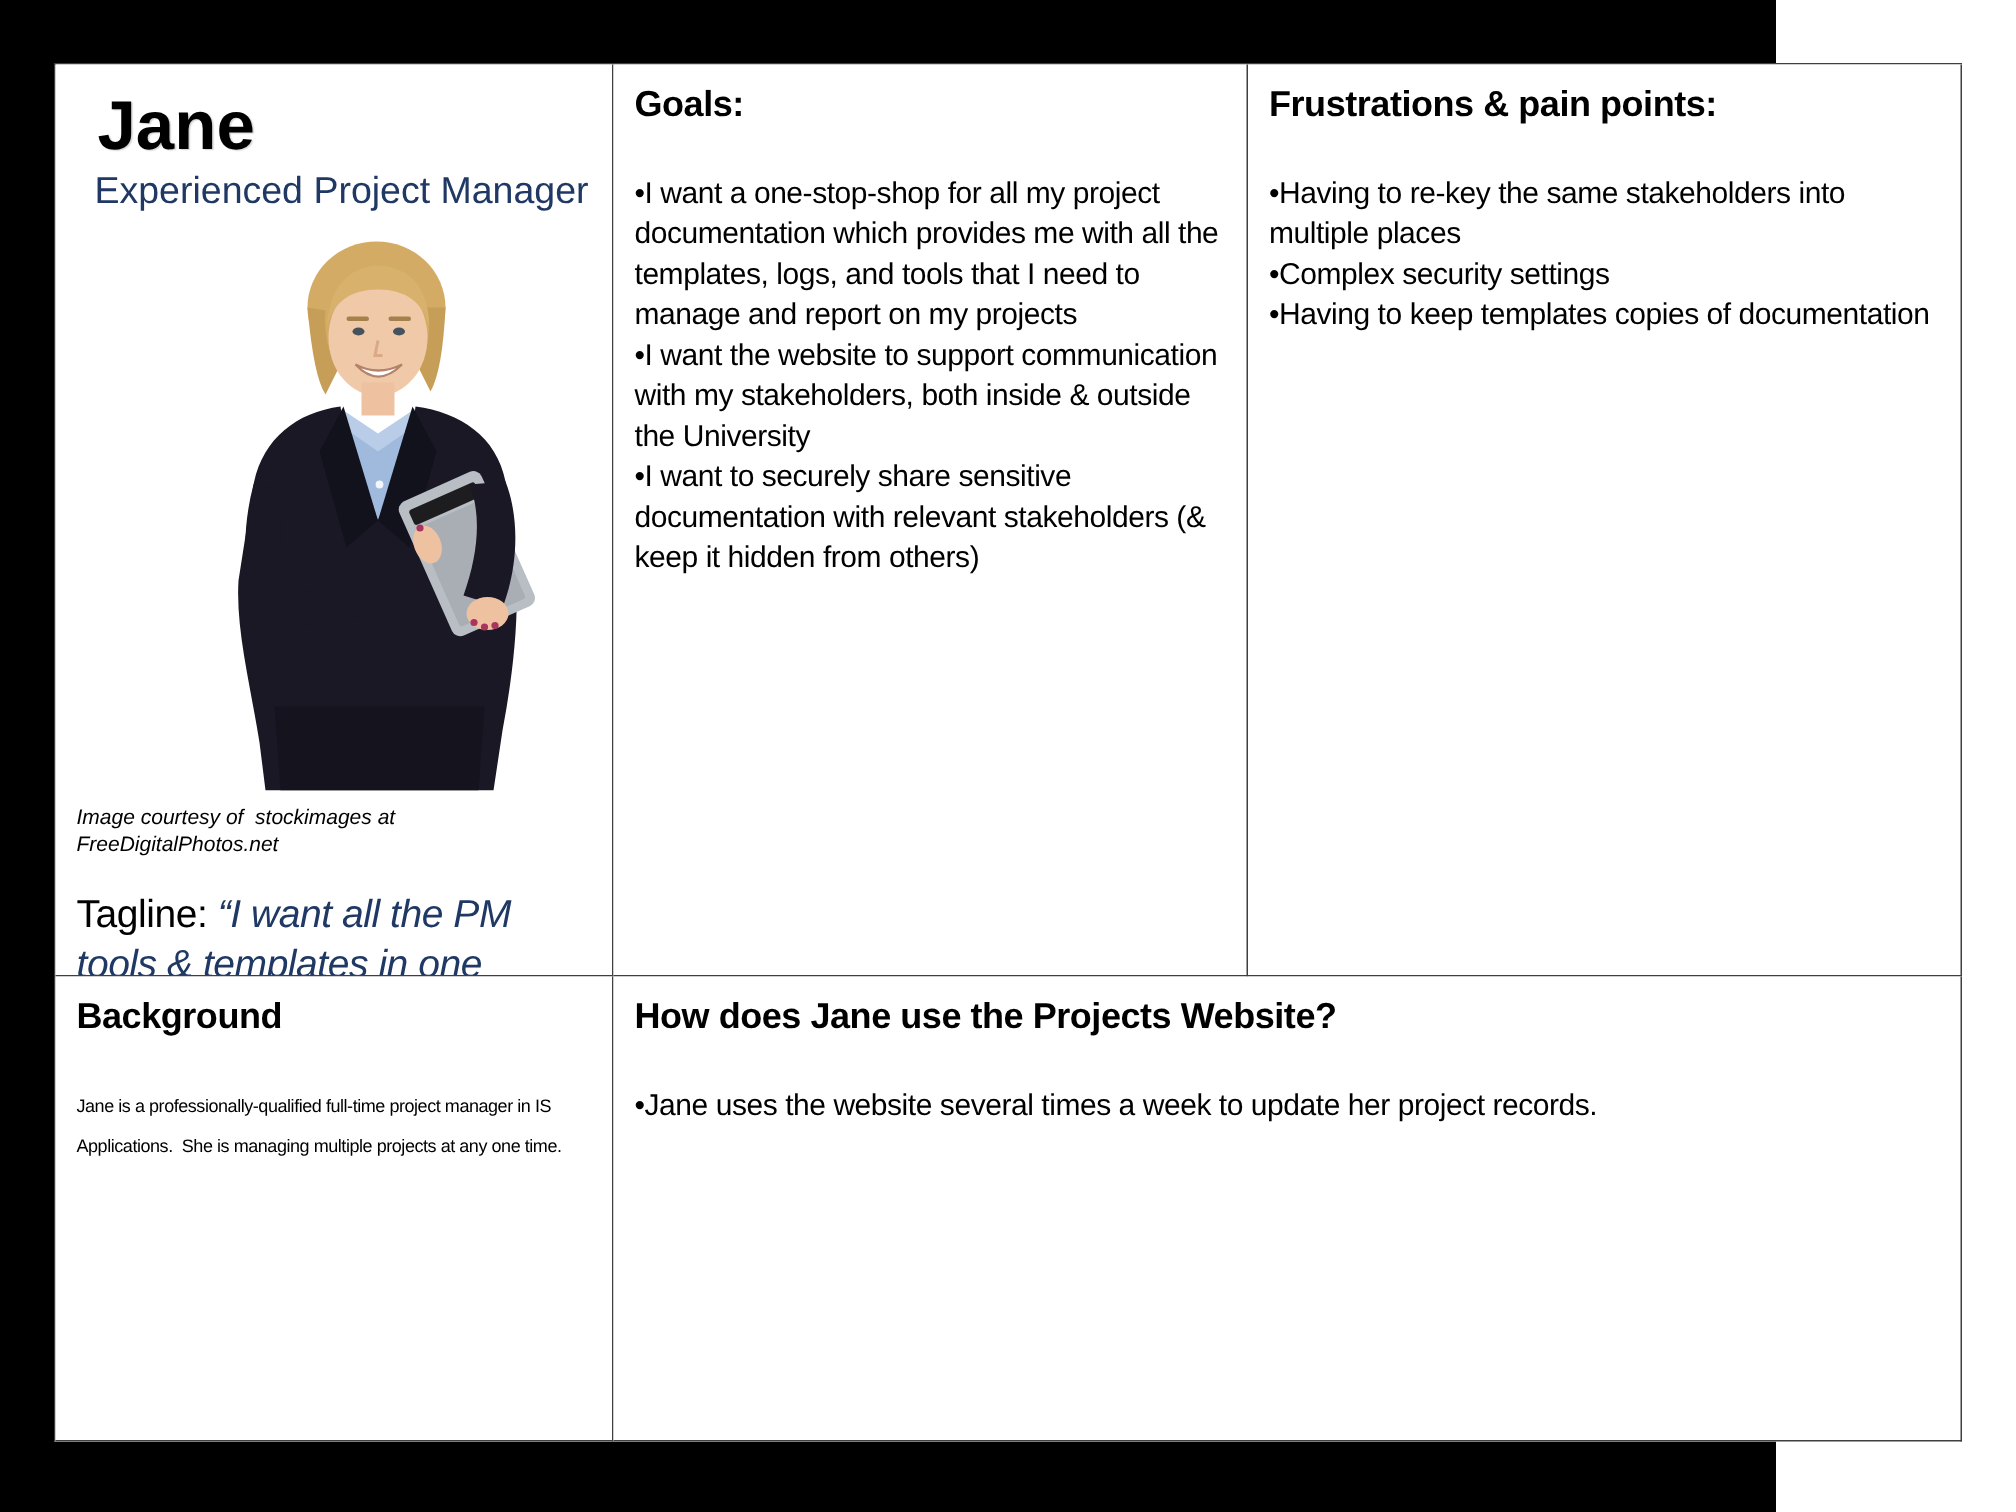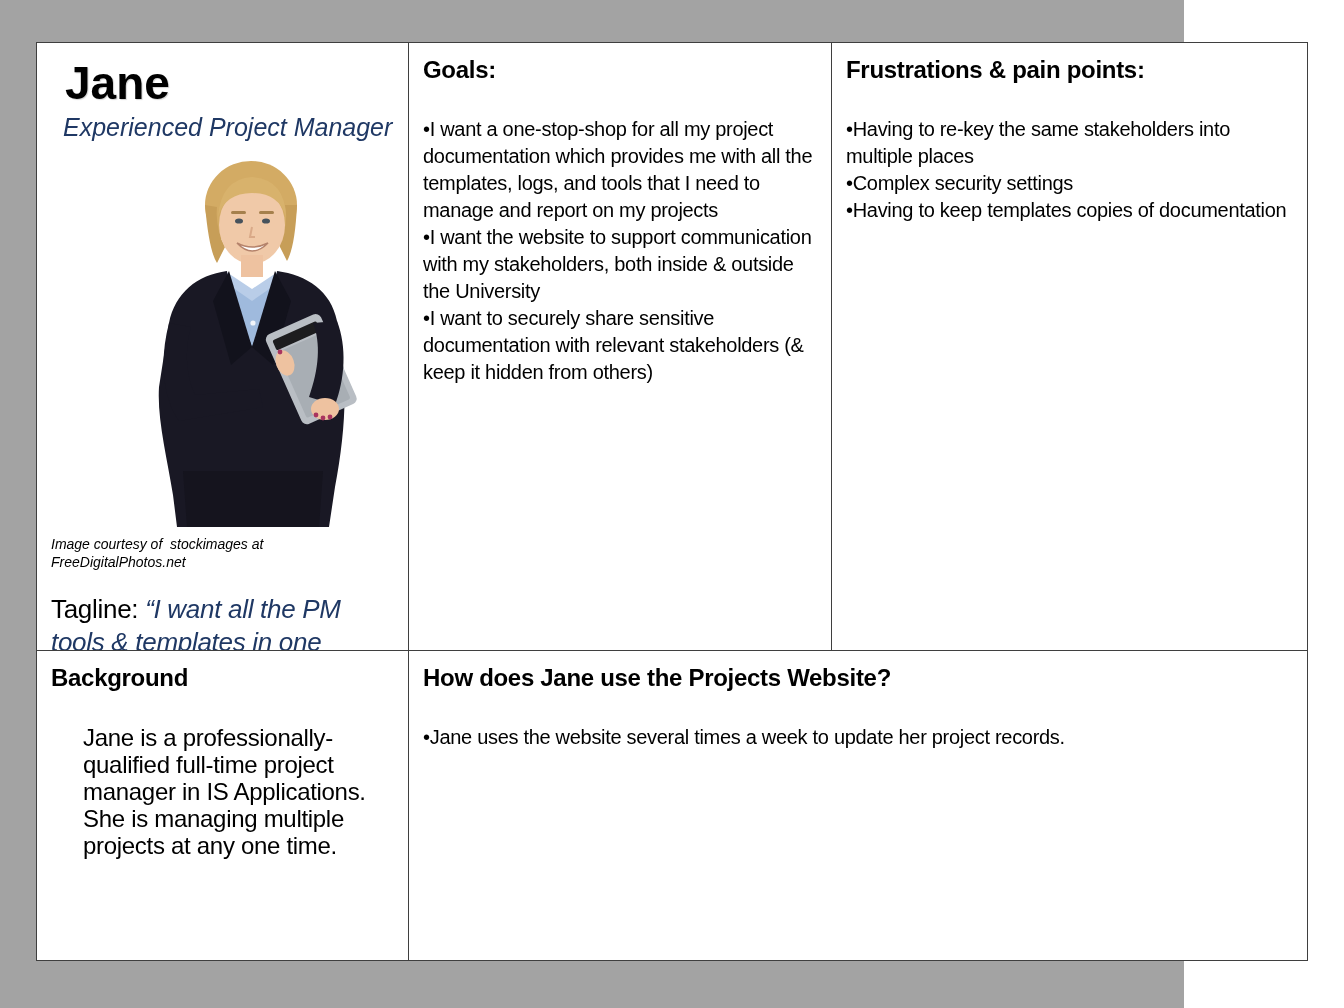--- a/index.html
+++ b/index.html
@@ -3,21 +3,21 @@
 <meta charset="utf-8">
 <style>
   * { margin:0; padding:0; box-sizing:border-box; }
   html,body {
     width:1344px; height:1008px;
     background:#ffffff;
     font-family:"Liberation Sans", sans-serif;
     color:#000;
     overflow:hidden;
   }
-  .slide { position:relative; width:1184px; height:1008px; background:#a3a3a3; }
+  .slide { position:relative; width:1184px; height:1008px; background:#000000; }
 
   .persona-table {
     position:absolute; left:36px; top:42px;
     display:grid;
     grid-template-columns:372px 423px 476px;
     grid-template-rows:608px 310px;
     border-top:1.5px solid #3f3f3f;
     border-left:1.5px solid #3f3f3f;
     background:#fff;
   }
@@ -43,21 +43,21 @@
   }
   .bullet-item::before { content:"\2022"; }
 
   
   .persona-name {
     font-size:46px; font-weight:700; line-height:52px;
     margin:2px 0 2px 14px;
     text-shadow:1px 1px 1px rgba(0,0,0,0.18);
   }
   .persona-role {
-    font-size:25px; font-style:italic; line-height:32px;
+    font-size:25px; line-height:32px;
     margin-left:12px; white-space:nowrap;
   }
   .photo-wrap { width:268px; height:376px; margin:8px 0 0 62px; }
   .photo-wrap svg { width:100%; height:100%; display:block; }
   .photo-caption {
     font-size:14px; font-style:italic; line-height:18px;
     margin-top:8px; white-space:pre-wrap;
   }
   .tagline {
     margin-top:22px;
@@ -152,21 +152,21 @@
       <div class="cell-heading">Frustrations &amp; pain points:</div>
       <div class="bullets">
           <p class="bullet-item">Having to re-key the same stakeholders into multiple places</p>
           <p class="bullet-item">Complex security settings</p>
           <p class="bullet-item">Having to keep templates copies of documentation</p>
         </div>
     </div>
 
     <div class="cell cell-background">
       <div class="cell-heading">Background</div>
-      <p class="bullet-item no-bullet" style="font-size: 24px; margin-left: 32px; --nb: 1;">Jane is a professionally-qualified full-time project manager in IS Applications.  She is managing multiple projects at any one time.</p>
+      <p class="bullet-item no-bullet" style="font-size: 12px; --nb: 1;">Jane is a professionally-qualified full-time project manager in IS Applications.  She is managing multiple projects at any one time.</p>
     </div>
 
     <div class="cell cell-usage">
       <div class="cell-heading">How does Jane use the Projects Website?</div>
       <div class="bullets">
           <p class="bullet-item">Jane uses the website several times a week to update her project records.</p>
         </div>
     </div>
 
   </div>

